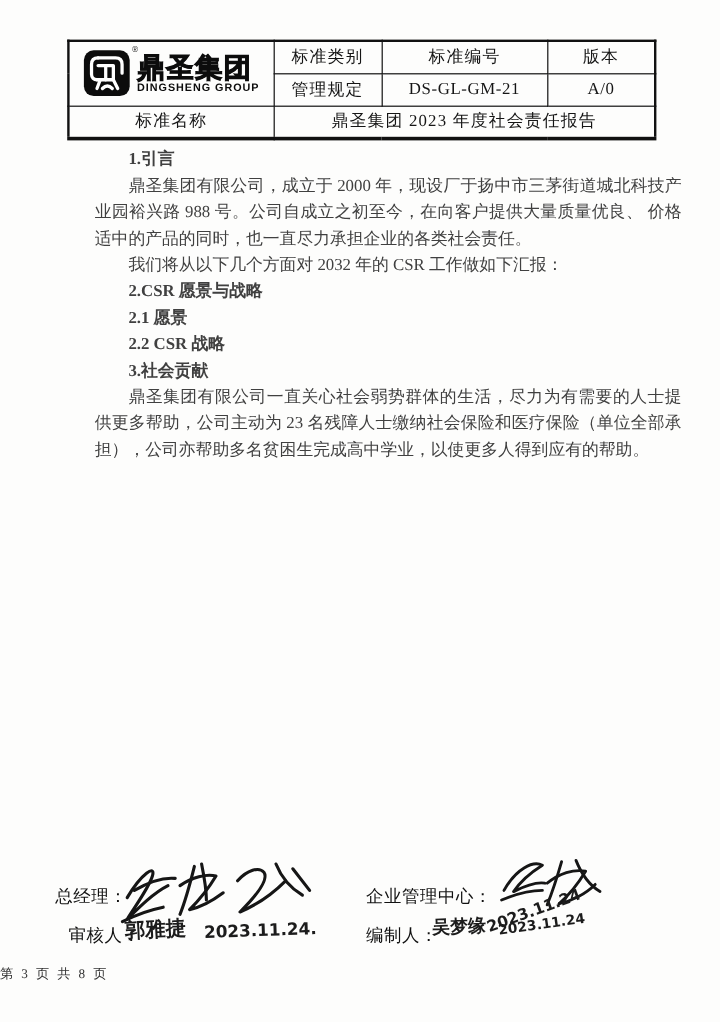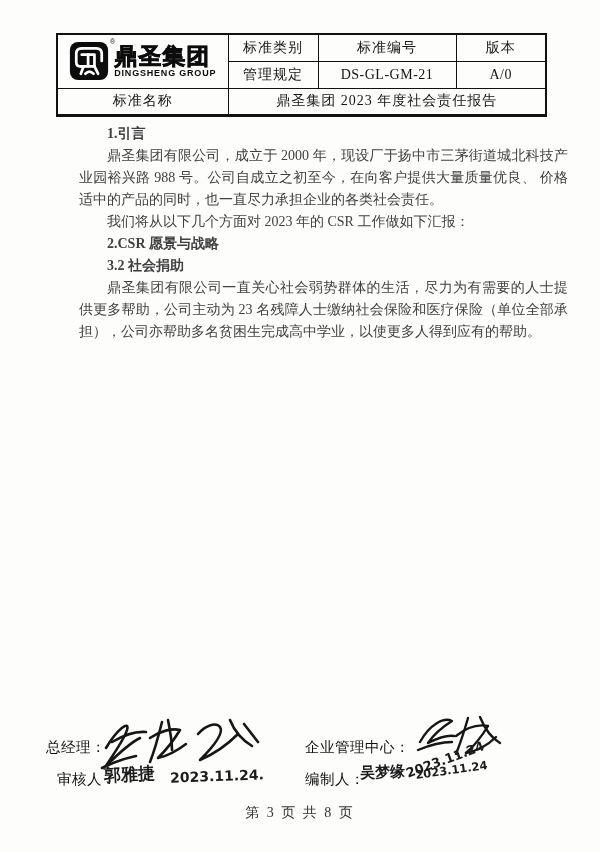--- a/index.html
+++ b/index.html
@@ -112,22 +112,21 @@
   }
   .compiler-date {
     position: absolute; left: 415px; top: 763px;
     font-size: 11.5px; font-weight: 600;
     transform: rotate(-8deg);
   }
 
   
   .page-footer {
     position: absolute; left: 0; top: 804px; width: 600px;
-    text-align: center;
-    font-size: 14px; letter-spacing: 2px; color: #333;
+    font-size: 11px; letter-spacing: 2px; color: #333;
   }
 </style>
 </head>
 <body>
 
 <div class="page">
 
   <table class="header-table">
     <colgroup>
       <col class="col-logo">
@@ -172,23 +171,25 @@
       <tr>
         <td class="cn-bold">标准名称</td>
         <td colspan="3" class="cn-bold">鼎圣集团 2023 年度社会责任报告</td>
       </tr>
     </tbody>
   </table>
 
   <div class="doc-body">
     <p class="heading">1.引言</p>
     <p>鼎圣集团有限公司，成立于 2000 年，现设厂于扬中市三茅街道城北科技产业园裕兴路 988 号。公司自成立之初至今，在向客户提供大量质量优良、 价格适中的产品的同时，也一直尽力承担企业的各类社会责任。</p>
-    <p>我们将从以下几个方面对 2023 年的 CSR 工作做如下汇报：</p>
+    <p>我们将从以下几个方面对 2032 年的 CSR 工作做如下汇报：</p>
     <p class="heading">2.CSR 愿景与战略</p>
-    <p class="heading">3.2 社会捐助</p>
+    <p class="heading">2.1 愿景</p>
+    <p class="heading">2.2 CSR 战略</p>
+    <p class="heading">3.社会贡献</p>
     <p>鼎圣集团有限公司一直关心社会弱势群体的生活，尽力为有需要的人士提供更多帮助，公司主动为 23 名残障人士缴纳社会保险和医疗保险（单位全部承担），公司亦帮助多名贫困生完成高中学业，以使更多人得到应有的帮助。</p>
   </div>
 
   <div class="sig-label" style="left:46px; top:738px;">总经理：</div>
 
   <span class="gm-ink">
     <svg width="168" height="62" viewBox="0 0 168 62" xmlns="http://www.w3.org/2000/svg">
       <g fill="none" stroke="#161616" stroke-width="2.6" stroke-linecap="round" stroke-linejoin="round">
         <path d="M10 36 C22 16 34 8 31 18 C28 28 16 44 10 54 C20 44 32 32 44 26"></path>
         <path d="M16 30 C28 23 40 19 50 20"></path>

